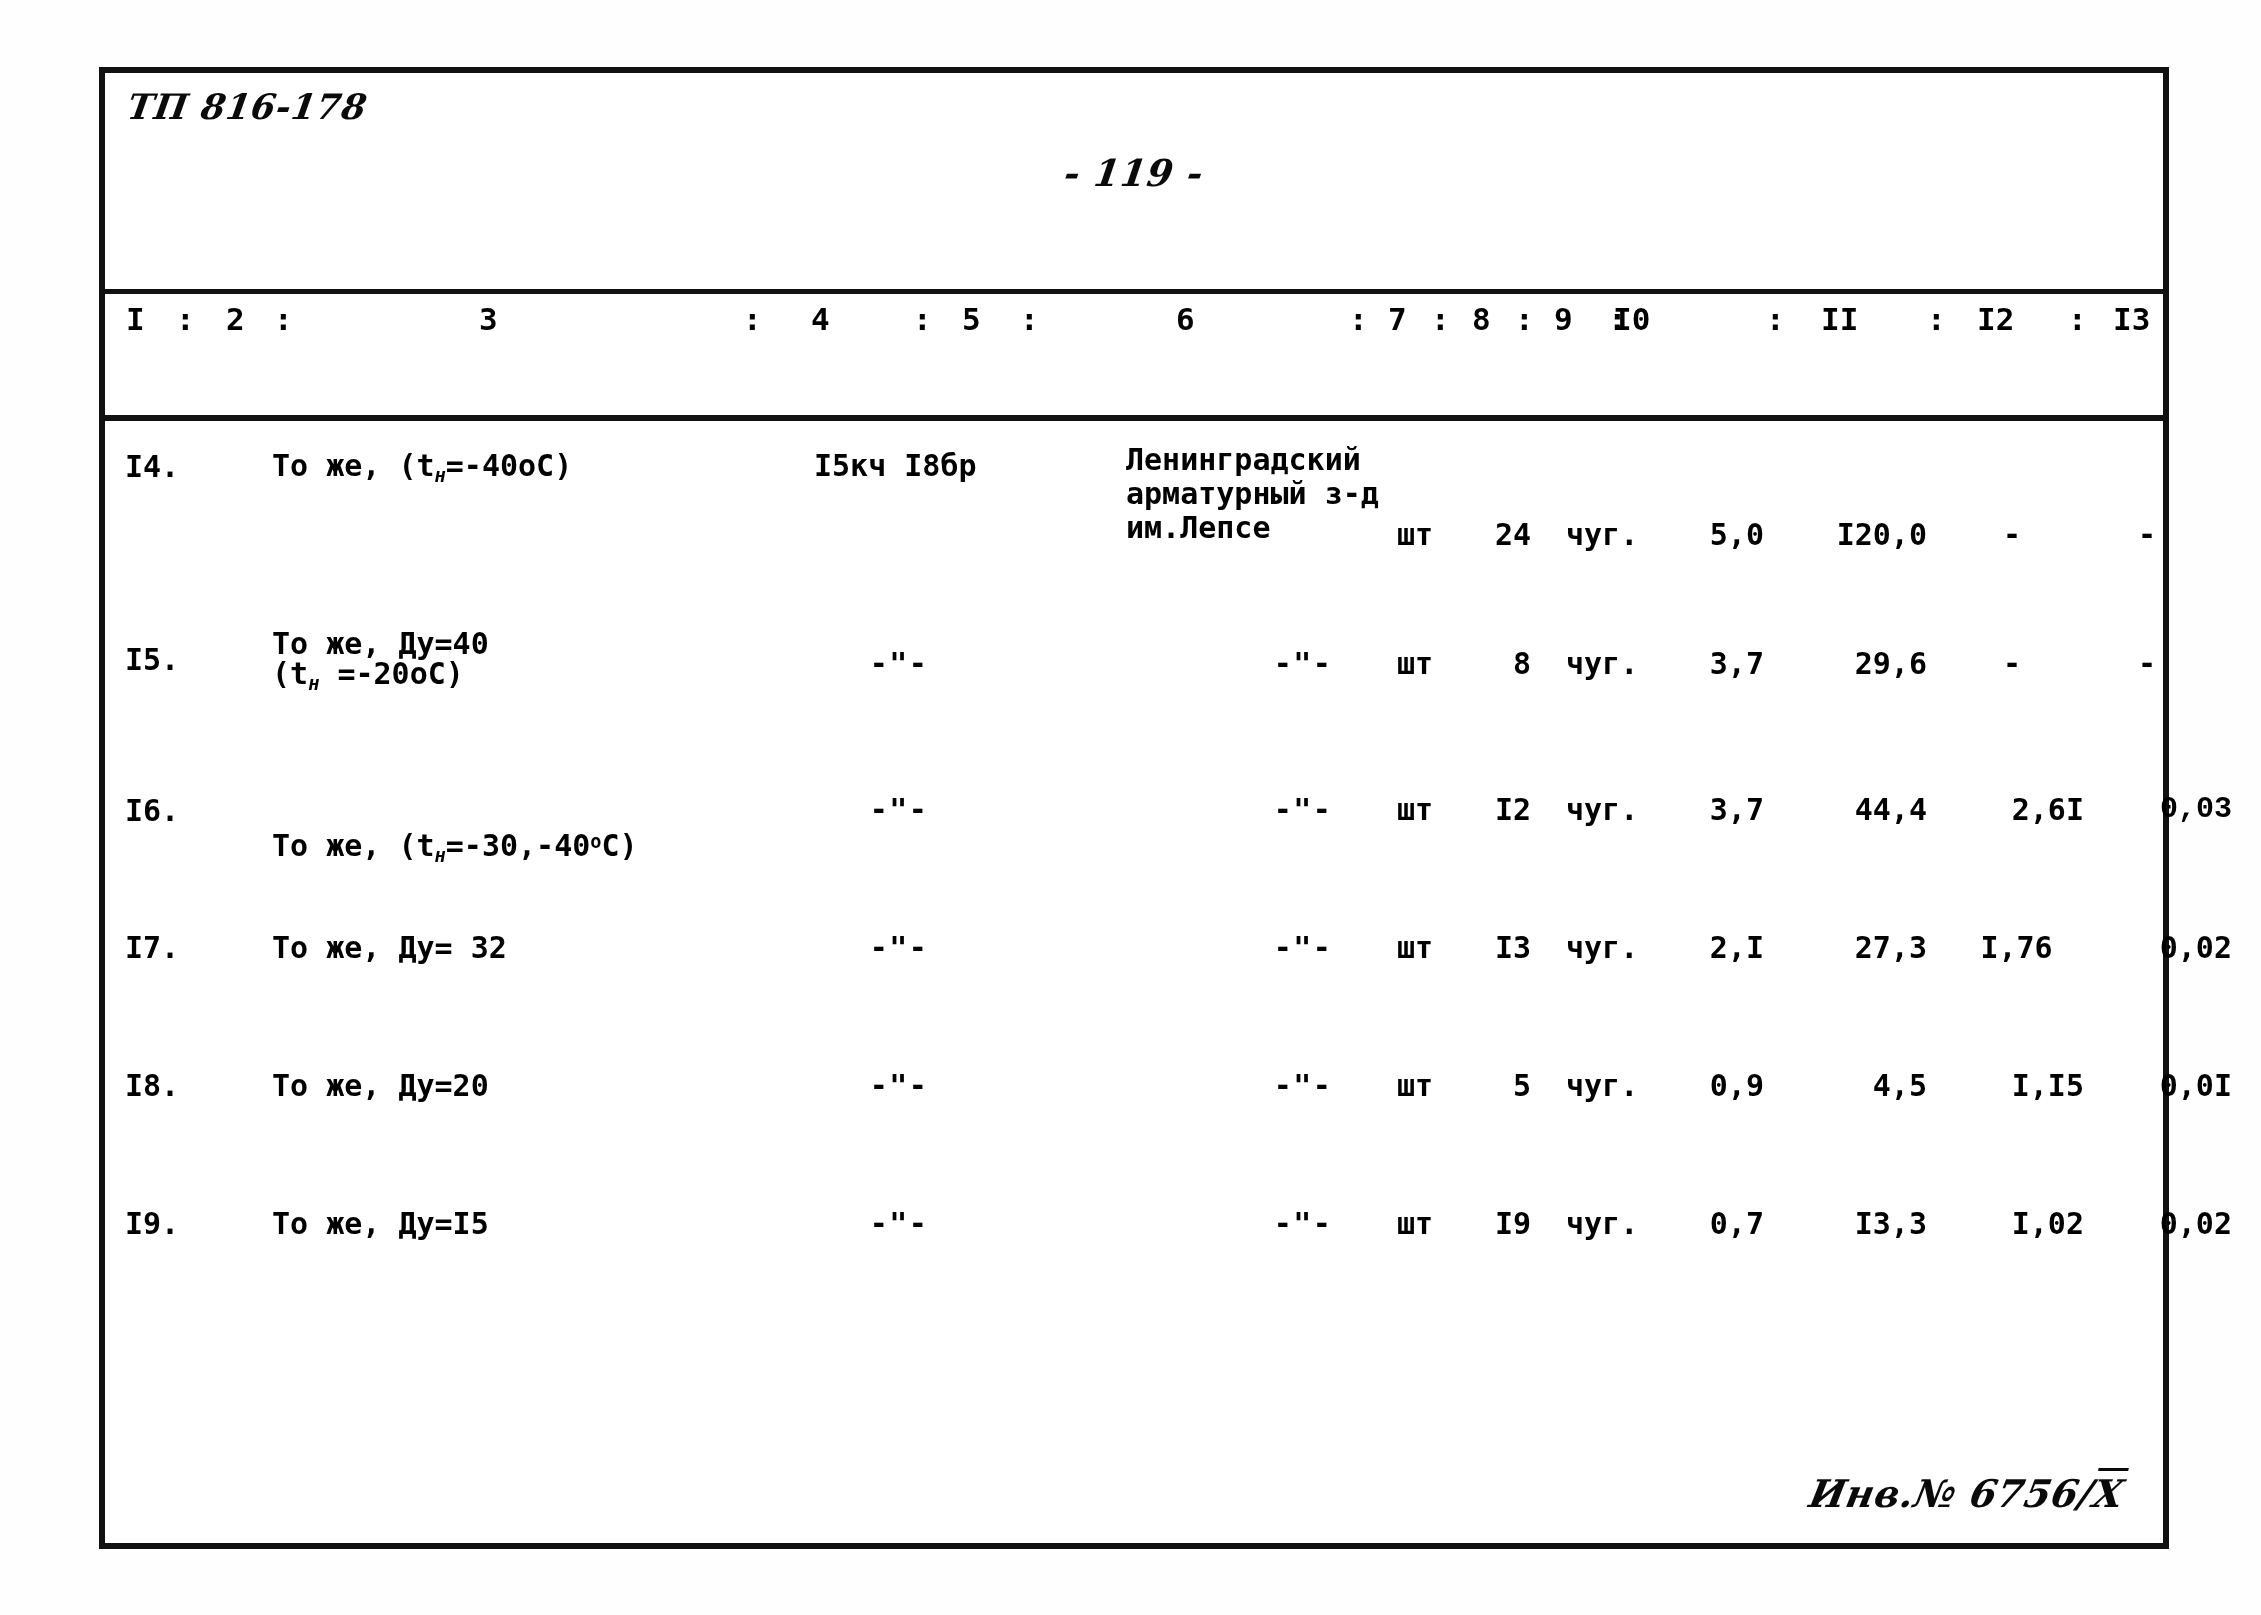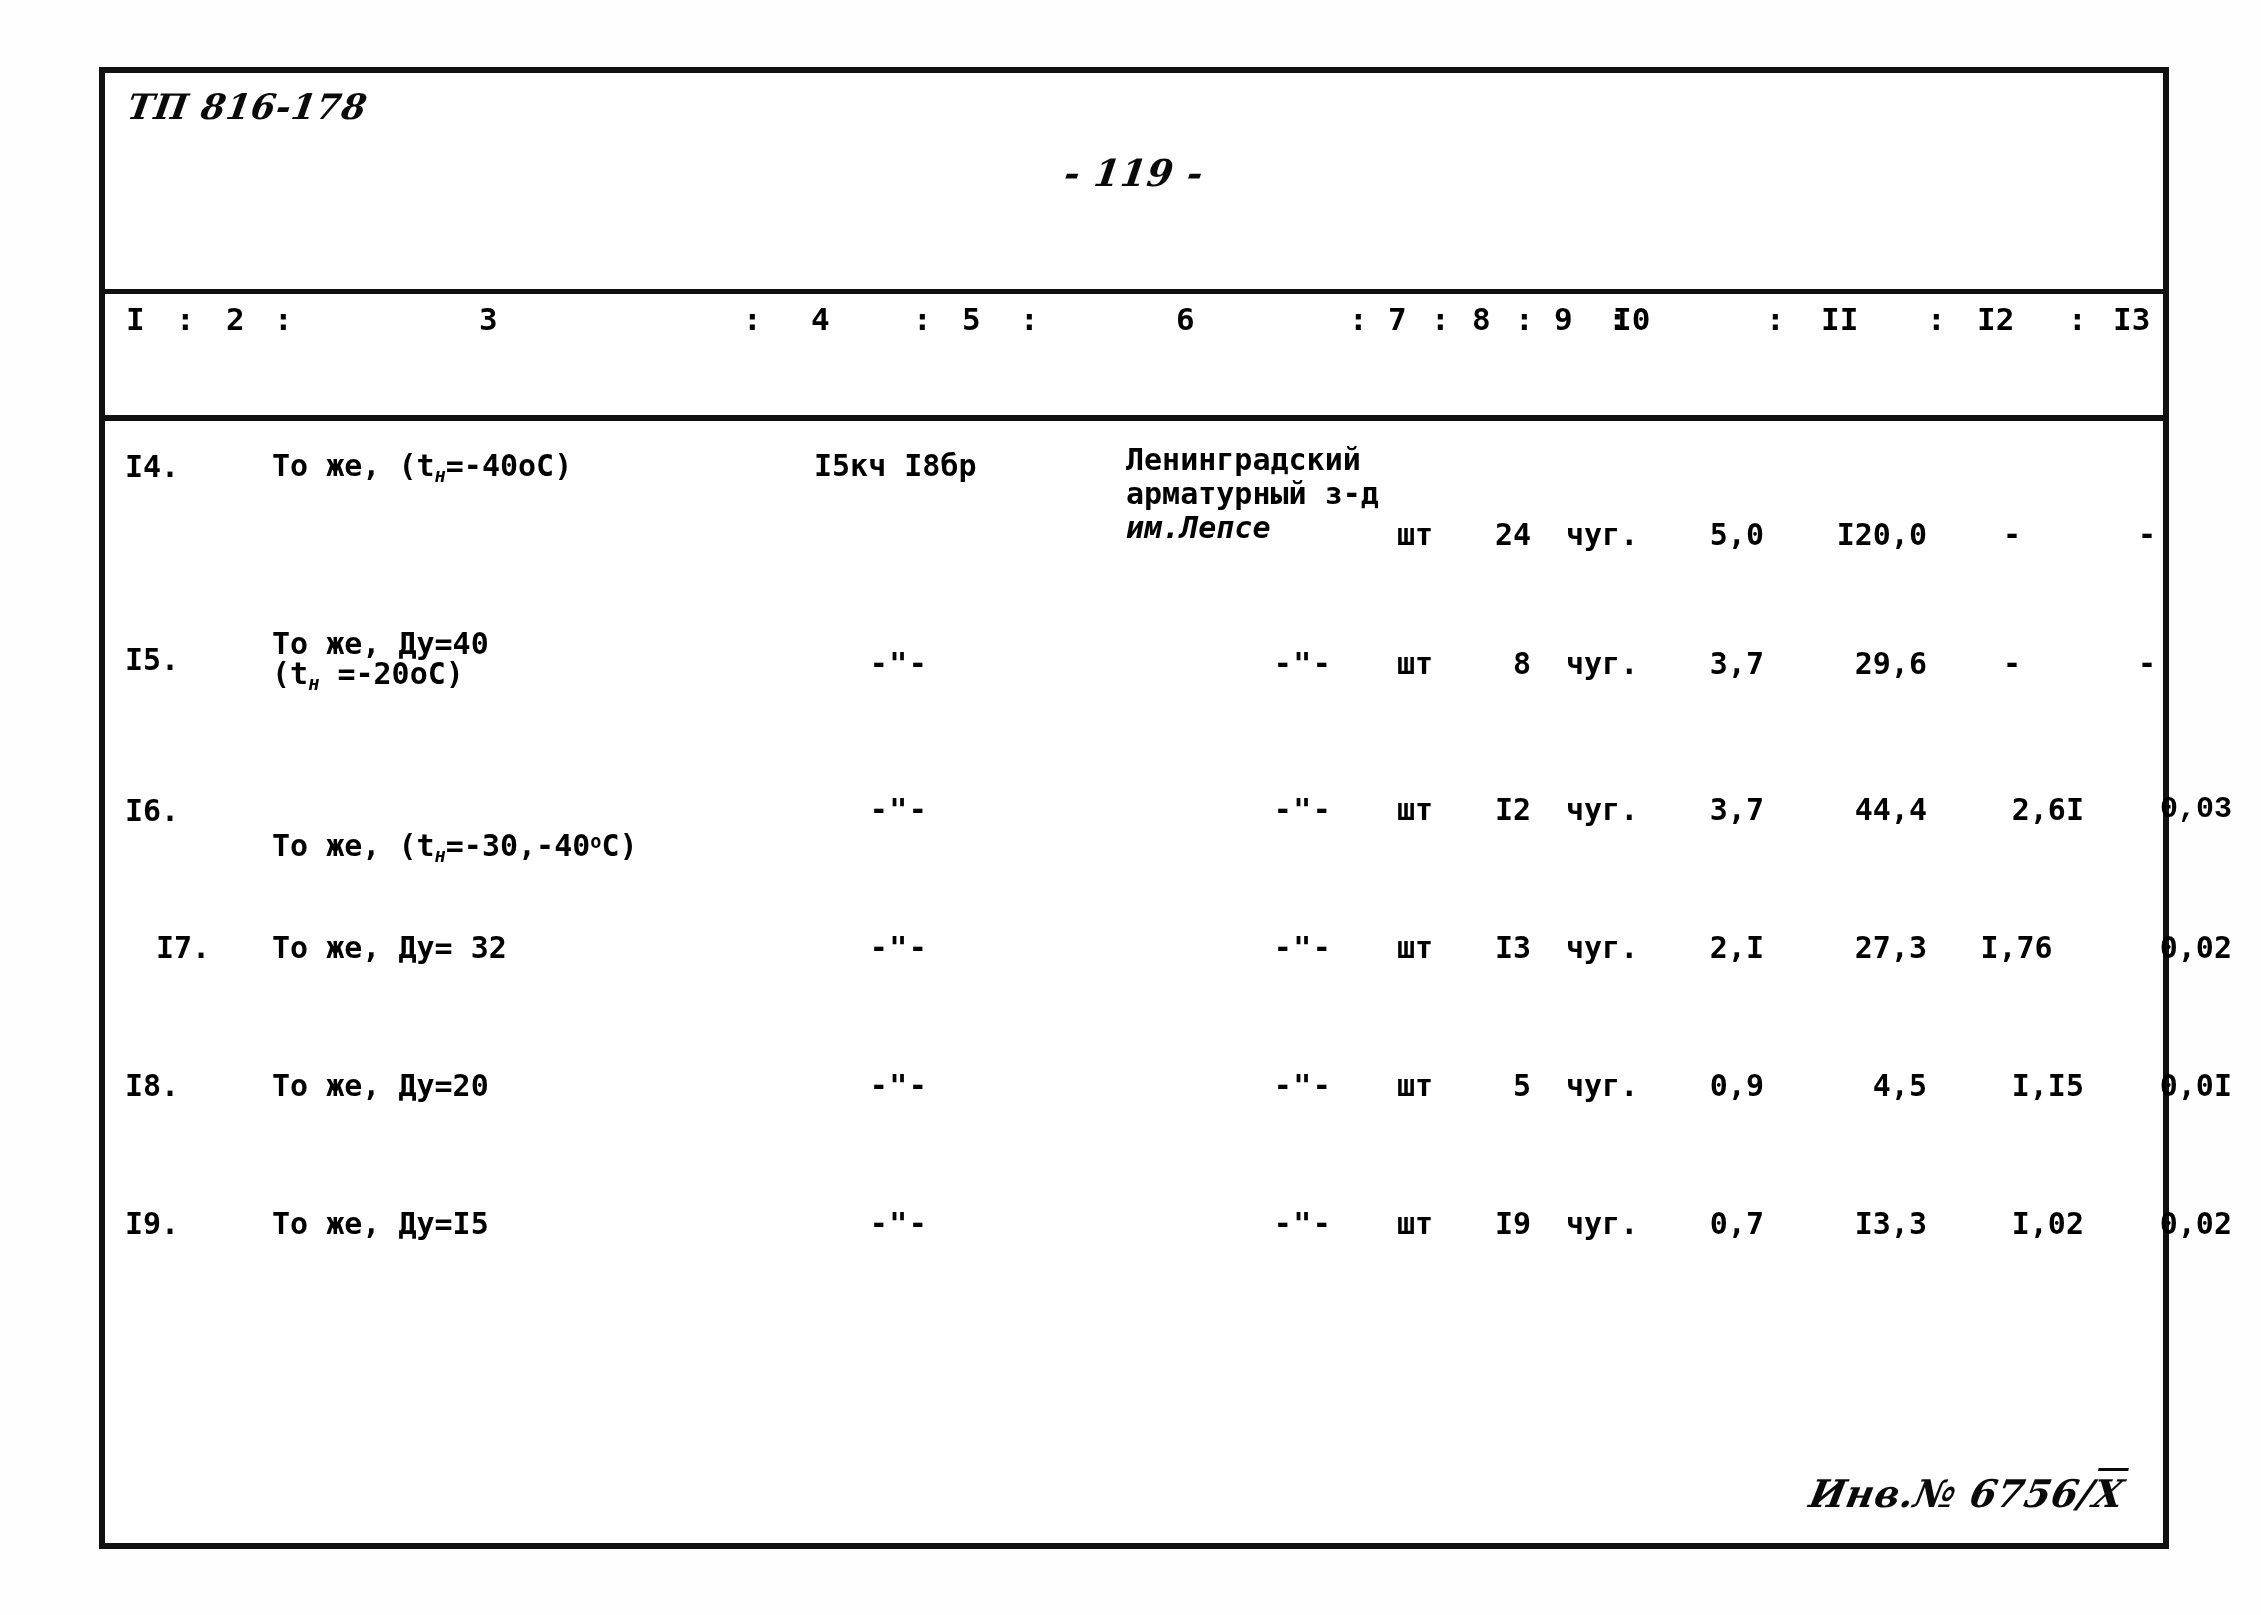--- a/index.html
+++ b/index.html
@@ -196,21 +196,21 @@
     <div class="rule rule-head-under"></div>
 
     <div class="rows">
 
       <div class="row" style="height:184px;">
         <div class="cell" style="left:20px; top:21px;">I4.</div>
         <div class="cell" style="left:167px; top:20px;"><span>То же, (t</span><span class="sub">н</span><span>=-40оС)</span></div>
         <div class="cell" style="left:709px; top:20px;">I5кч I8бр</div>
         <div class="cell" style="left:1021px; top:14px;">Ленинградский</div>
         <div class="cell" style="left:1021px; top:48px;">арматурный з-д</div>
-        <div class="cell" style="left:1021px; top:82px;font-style:italic;">им.Лепсе</div>
+        <div class="cell" style="left:1021px; top:82px;">им.Лепсе</div>
         <div class="cell" style="left:1292px; top:89px;">шт</div>
         <div class="cell right" style="left:1369px; width:57px; top:89px;">24</div>
         <div class="cell" style="left:1461px; top:89px;">чуг.</div>
         <div class="cell right" style="left:1546px; width:113px; top:89px;">5,0</div>
         <div class="cell right" style="left:1673px; width:149px; top:89px;">I20,0</div>
         <div class="cell center" style="left:1907px; top:89px;">-</div>
         <div class="cell center" style="left:2042px; top:89px;">-</div>
       </div>
 
       <div class="row" style="height:160px;">
@@ -236,21 +236,21 @@
         <div class="cell" style="left:1292px; top:20px;">шт</div>
         <div class="cell right" style="left:1369px; width:57px; top:20px;">I2</div>
         <div class="cell" style="left:1461px; top:20px;">чуг.</div>
         <div class="cell right" style="left:1546px; width:113px; top:20px;">3,7</div>
         <div class="cell right" style="left:1673px; width:149px; top:20px;">44,4</div>
         <div class="cell right" style="left:1844px; width:135px; top:20px;">2,6I</div>
         <div class="cell right" style="left:1985px; width:142px; top:20px;font-family:Liberation Mono, monospace;">0,03</div>
       </div>
 
       <div class="row" style="height:138px;">
-        <div class="cell" style="left:20px; top:20px;margin-left:31px;">I7.</div>
+        <div class="cell" style="left:20px; top:20px;">I7.</div>
         <div class="cell" style="left:167px; top:20px;">То же, Ду= 32</div>
         <div class="cell center ditto" style="left:794px; top:20px;">-"-</div>
         <div class="cell center ditto" style="left:1198px; top:20px;">-"-</div>
         <div class="cell" style="left:1292px; top:20px;">шт</div>
         <div class="cell right" style="left:1369px; width:57px; top:20px;">I3</div>
         <div class="cell" style="left:1461px; top:20px;">чуг.</div>
         <div class="cell right" style="left:1546px; width:113px; top:20px;">2,I</div>
         <div class="cell right" style="left:1673px; width:149px; top:20px;">27,3</div>
         <div class="cell right" style="left:1844px; width:135px; top:20px;text-align:center;">I,76</div>
         <div class="cell right" style="left:1985px; width:142px; top:20px;">0,02</div>

